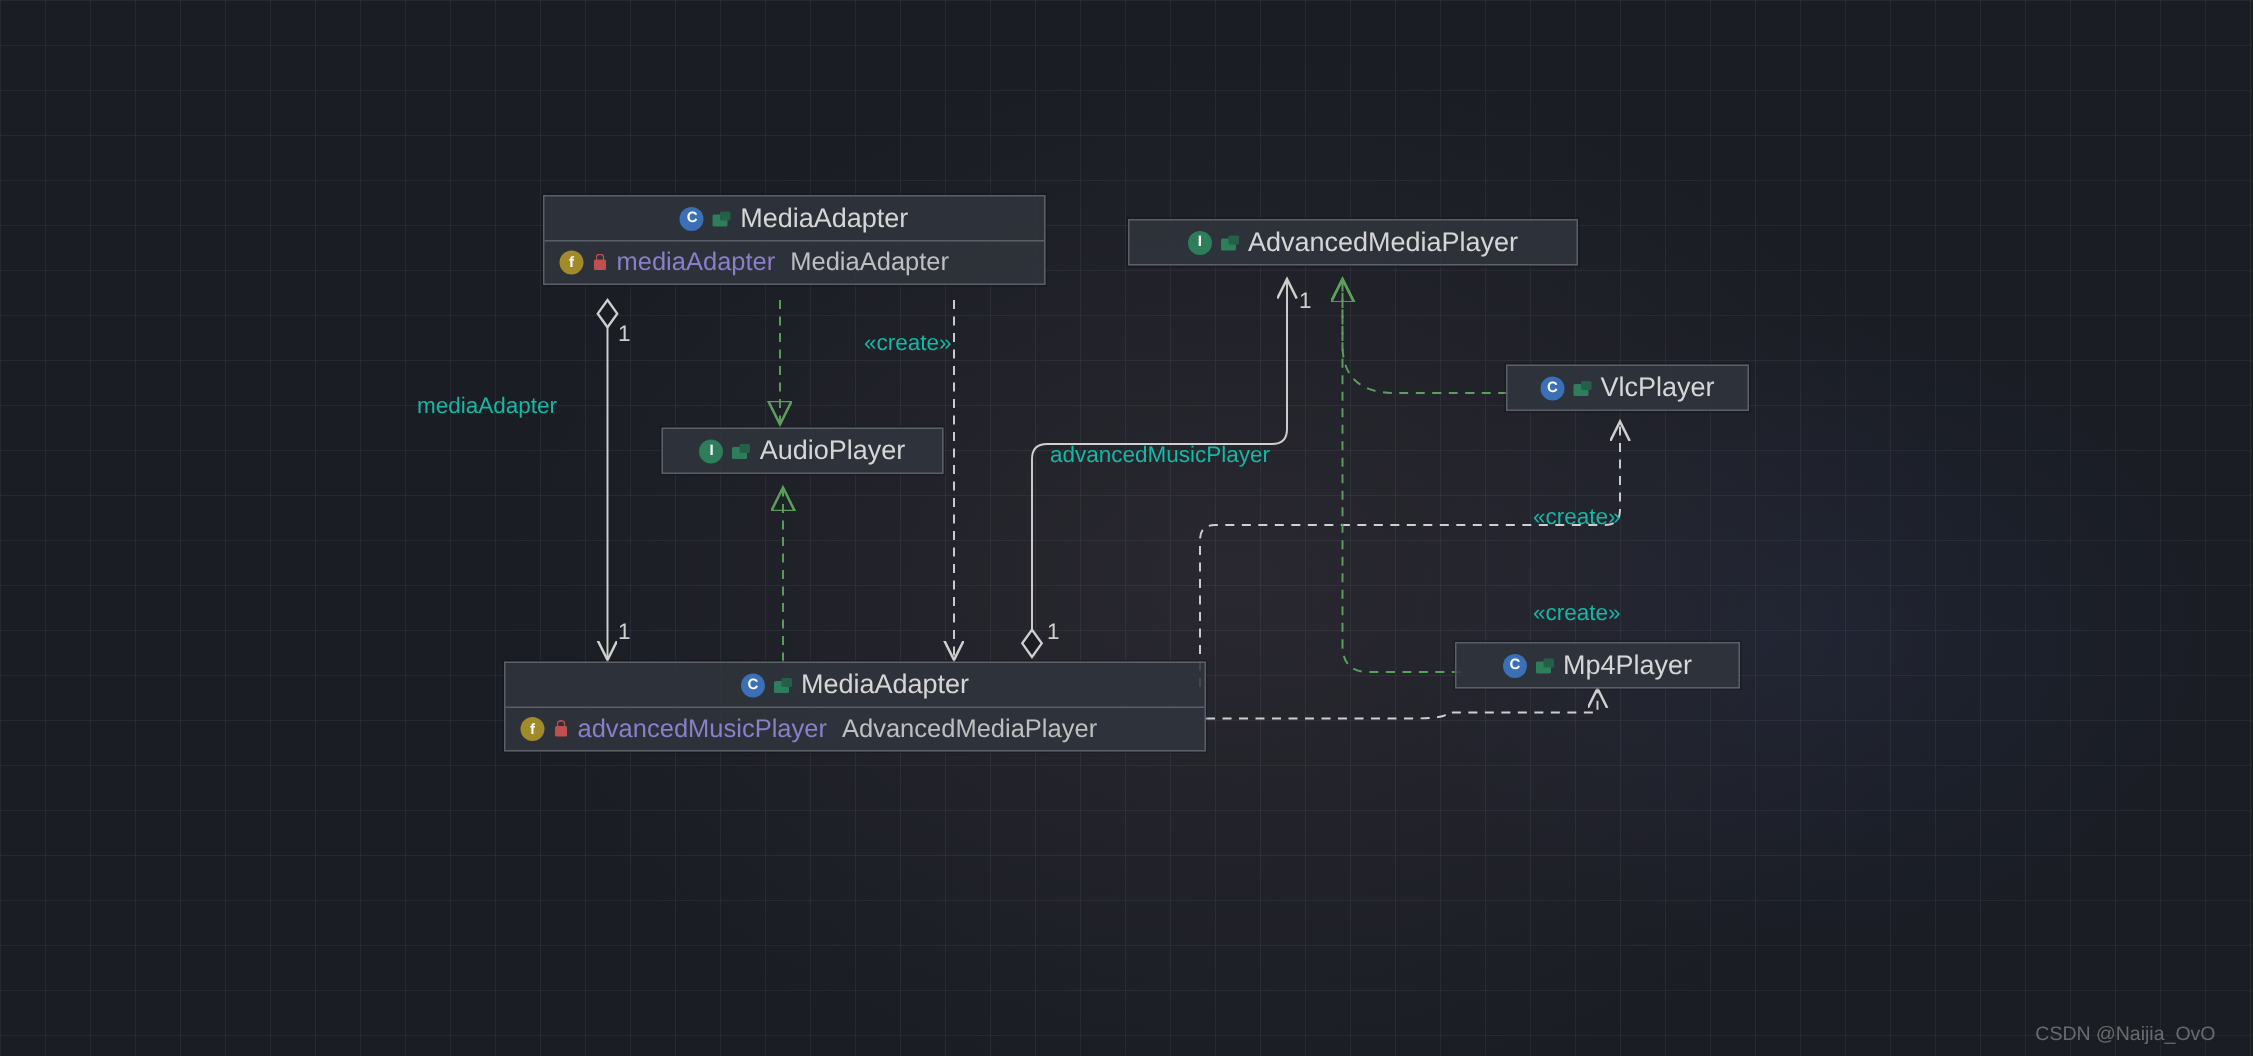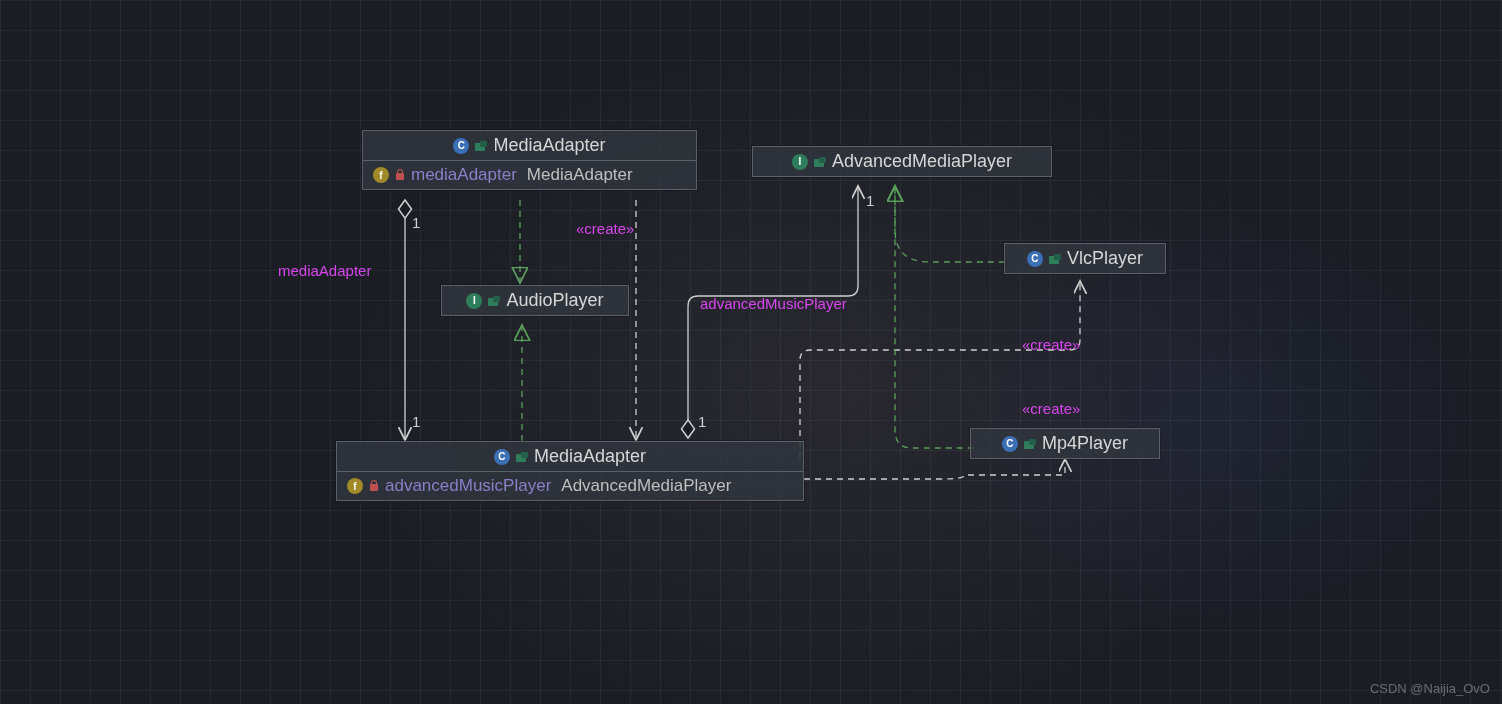--- a/index.html
+++ b/index.html
@@ -74,27 +74,27 @@
   .lock-icon::before {
     content: ""; position: absolute; left: 1px; top: 4px; width: 8px; height: 7px;
     background: #c05050; border-radius: 1px;
   }
   .lock-icon::after {
     content: ""; position: absolute; left: 2px; top: 0; width: 4px; height: 5px;
     border: 1px solid #c05050; border-bottom: none; border-radius: 3px 3px 0 0;
   }
 
   .edge-label {
-    position: absolute; font-size: 15px; color: #d946ef;
+    position: absolute; font-size: 15px; color: #14b8a6;
     background: transparent; white-space: nowrap;
   }
   .mult { position: absolute; font-size: 15px; color: #cfcfcf; }
 
   .watermark {
-    position: absolute; right: 12px; bottom: 8px;
+    position: absolute; right: 25px; bottom: 8px;
     font-size: 13px; color: rgba(200,200,200,0.45); text-align: right;
   }
 </style>
 </head>
 <body>
 
 <div class="haze"></div>
 <div class="grid"></div>
 
 <div class="canvas">

